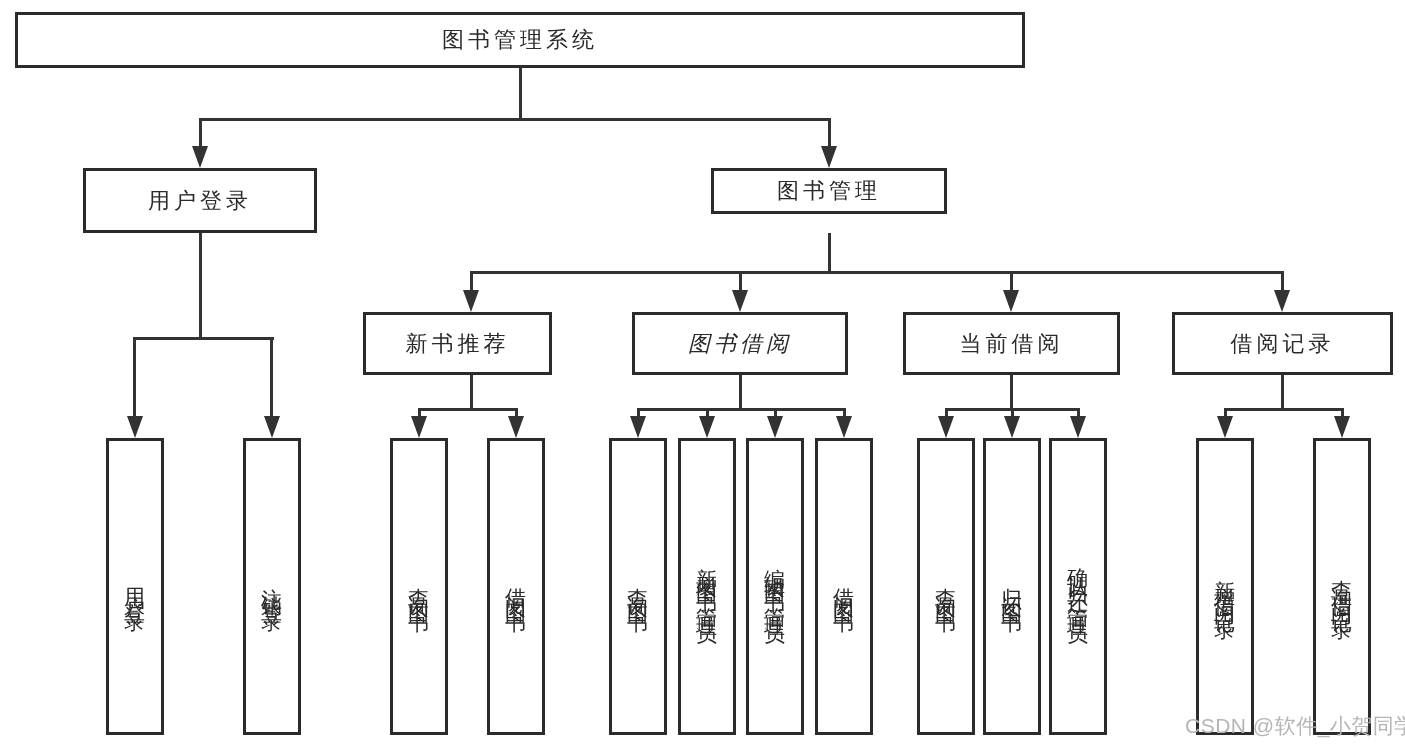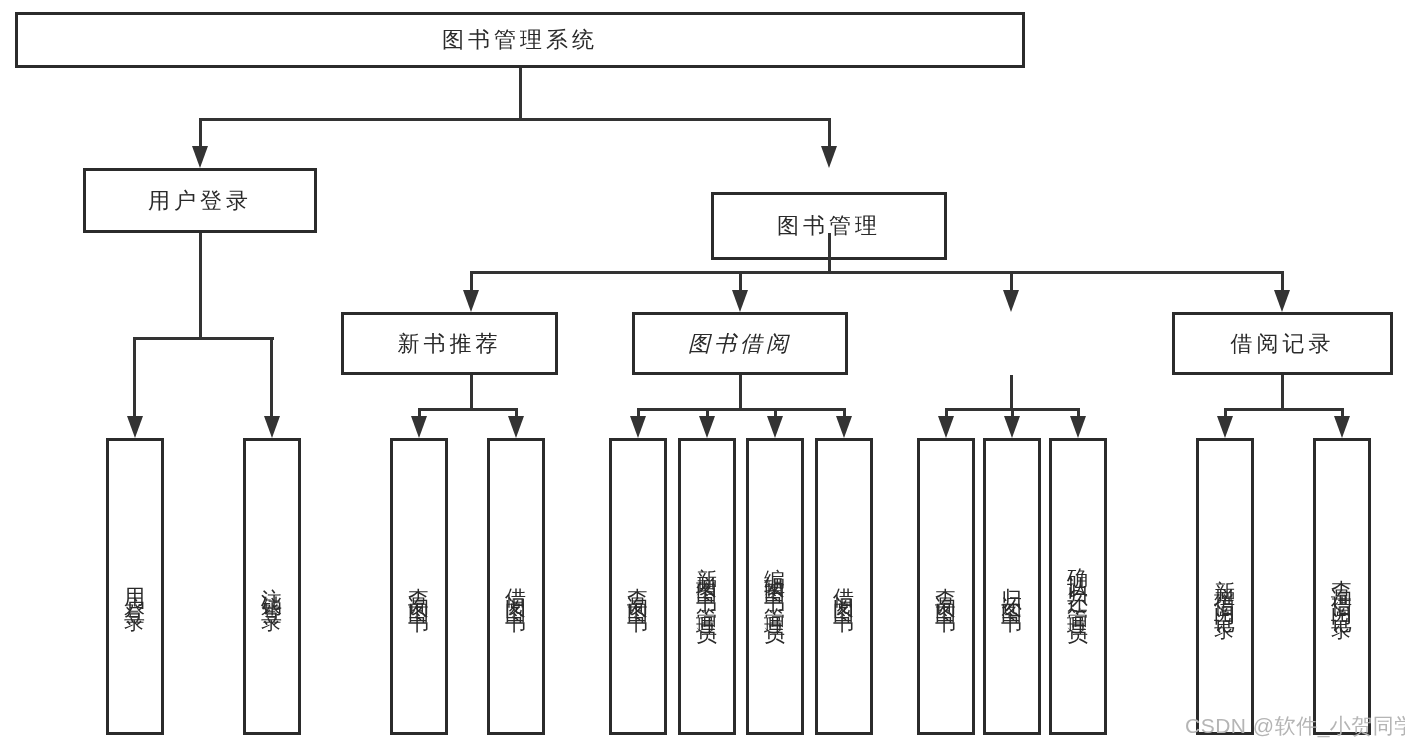--- a/index.html
+++ b/index.html
@@ -50,21 +50,21 @@
   <div class="vl" style="left:519px;top:68px;height:50px;"></div>
   <div class="hl" style="left:199px;top:118px;width:632px;"></div>
   <div class="vl" style="left:199px;top:118px;height:34px;"></div>
   <div class="vl" style="left:828px;top:118px;height:34px;"></div>
   <div class="ar" style="left:192px;top:146px;"></div>
   <div class="ar" style="left:821px;top:146px;"></div>
 
   <div class="box h" style="left:83px;top:168px;width:234px;height:65px;">
     <span>用户登录</span>
   </div>
-  <div class="box h" style="left:711px;top:168px;width:236px;height:68px;margin-top:24px;">
+  <div class="box h" style="left:711px;top:168px;width:236px;height:46px;">
     <span>图书管理</span>
   </div>
 
   <div class="vl" style="left:199px;top:233px;height:107px;"></div>
   <div class="hl" style="left:133px;top:337px;width:141px;"></div>
   <div class="vl" style="left:133px;top:337px;height:82px;"></div>
   <div class="vl" style="left:270px;top:337px;height:82px;"></div>
   <div class="ar" style="left:127px;top:416px;"></div>
   <div class="ar" style="left:264px;top:416px;"></div>
 
@@ -72,25 +72,28 @@
   <div class="hl" style="left:470px;top:271px;width:813px;"></div>
   <div class="vl" style="left:470px;top:271px;height:22px;"></div>
   <div class="vl" style="left:739px;top:271px;height:22px;"></div>
   <div class="vl" style="left:1010px;top:271px;height:22px;"></div>
   <div class="vl" style="left:1281px;top:271px;height:22px;"></div>
   <div class="ar" style="left:463px;top:290px;"></div>
   <div class="ar" style="left:732px;top:290px;"></div>
   <div class="ar" style="left:1003px;top:290px;"></div>
   <div class="ar" style="left:1274px;top:290px;"></div>
 
-  <div class="box h" style="left:341px;top:312px;width:217px;height:63px;">
+  <div class="box h" style="left:363px;top:312px;width:189px;height:63px;">
     <span>新书推荐</span>
   </div>
   <div class="box h" style="left:632px;top:312px;width:216px;height:63px;font-style:italic;">
     <span>图书借阅</span>
+  </div>
+  <div class="box h" style="left:903px;top:312px;width:217px;height:63px;">
+    <span>当前借阅</span>
   </div>
   <div class="box h" style="left:1172px;top:312px;width:221px;height:63px;">
     <span>借阅记录</span>
   </div>
 
   <div class="vl" style="left:470px;top:375px;height:36px;"></div>
   <div class="hl" style="left:418px;top:408px;width:100px;"></div>
   <div class="vl" style="left:418px;top:408px;height:12px;"></div>
   <div class="vl" style="left:515px;top:408px;height:12px;"></div>
   <div class="ar" style="left:411px;top:416px;"></div>

